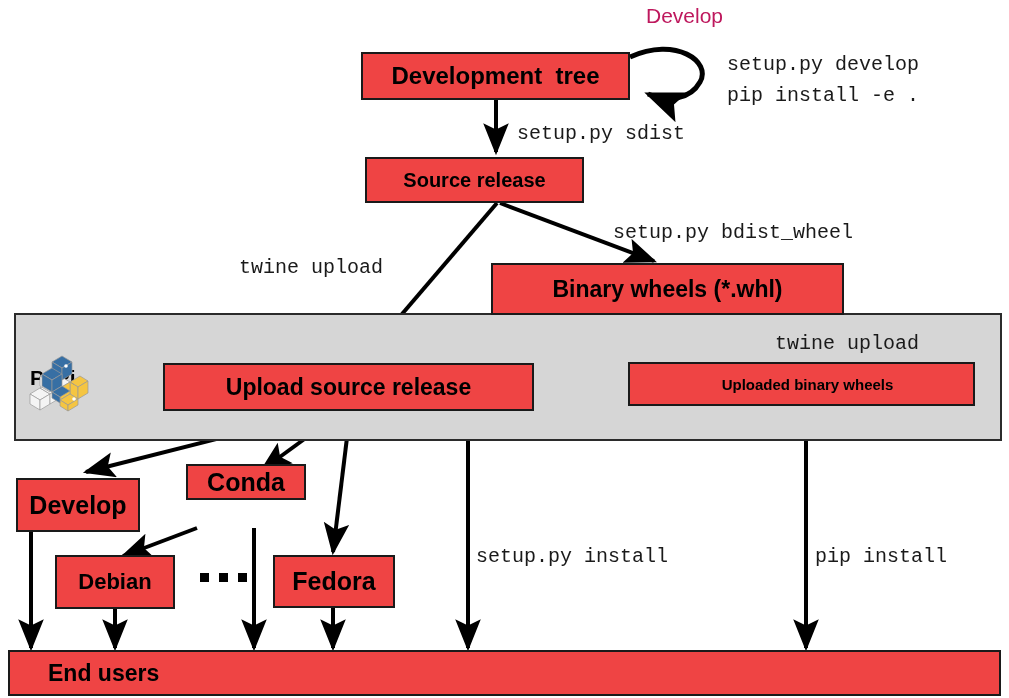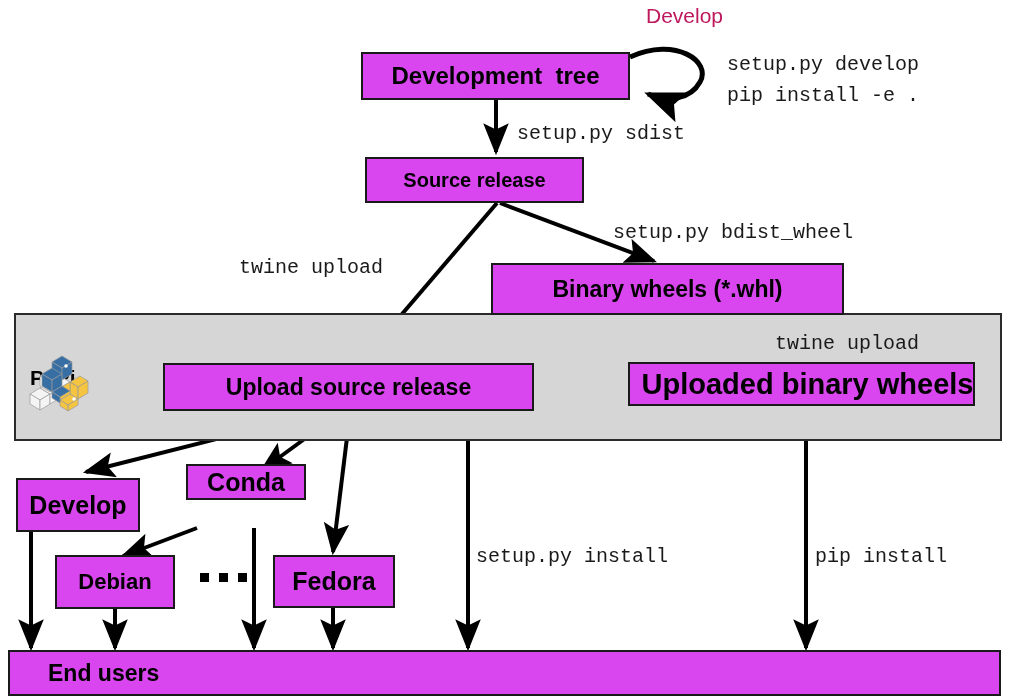--- a/index.html
+++ b/index.html
@@ -19,21 +19,21 @@
     position: absolute;
     left: 0;
     top: 0;
     width: 1009px;
     height: 698px;
     pointer-events: none;
   }
   .node {
     position: absolute;
     box-sizing: border-box;
-    background: #d946ef;
+    background: #ef4444;
     border: 2px solid #1a1a1a;
     display: flex;
     align-items: center;
     color: #000000;
     font-weight: bold;
     font-family: "Liberation Sans", sans-serif;
     white-space: pre;
     z-index: 3;
   }
   .node.center { justify-content: center; }
@@ -182,21 +182,21 @@
   </svg>
 
   <div class="node center" style="left:361px; top:52px; width:269px; height:48px; font-size:24px;">Development  tree</div>
 
   <div class="node center" style="left:365px; top:157px; width:219px; height:46px; font-size:20px;">Source release</div>
 
   <div class="node center" style="left:491px; top:263px; width:353px; height:52px; font-size:23px;">Binary wheels (*.whl)</div>
 
   <div class="node center" style="left:163px; top:363px; width:371px; height:48px; font-size:23px;">Upload source release</div>
 
-  <div class="node center" style="left:628px; top:362px; width:347px; height:44px; font-size:29px;padding-left:12px;">Uploaded binary wheels</div>
+  <div class="node center" style="left:628px; top:362px; width:347px; height:44px; font-size:15px;padding-left:12px;">Uploaded binary wheels</div>
 
   <div class="node center" style="left:16px; top:478px; width:124px; height:54px; font-size:25px;">Develop</div>
 
   <div class="node center" style="left:186px; top:464px; width:120px; height:36px; font-size:25px;">Conda</div>
 
   <div class="node center" style="left:55px; top:555px; width:120px; height:54px; font-size:22px;">Debian</div>
 
   <div class="node center" style="left:273px; top:555px; width:122px; height:53px; font-size:25px;">Fedora</div>
 
   <div class="node leftpad" style="left:8px; top:650px; width:993px; height:46px; font-size:23px;">End users</div>

